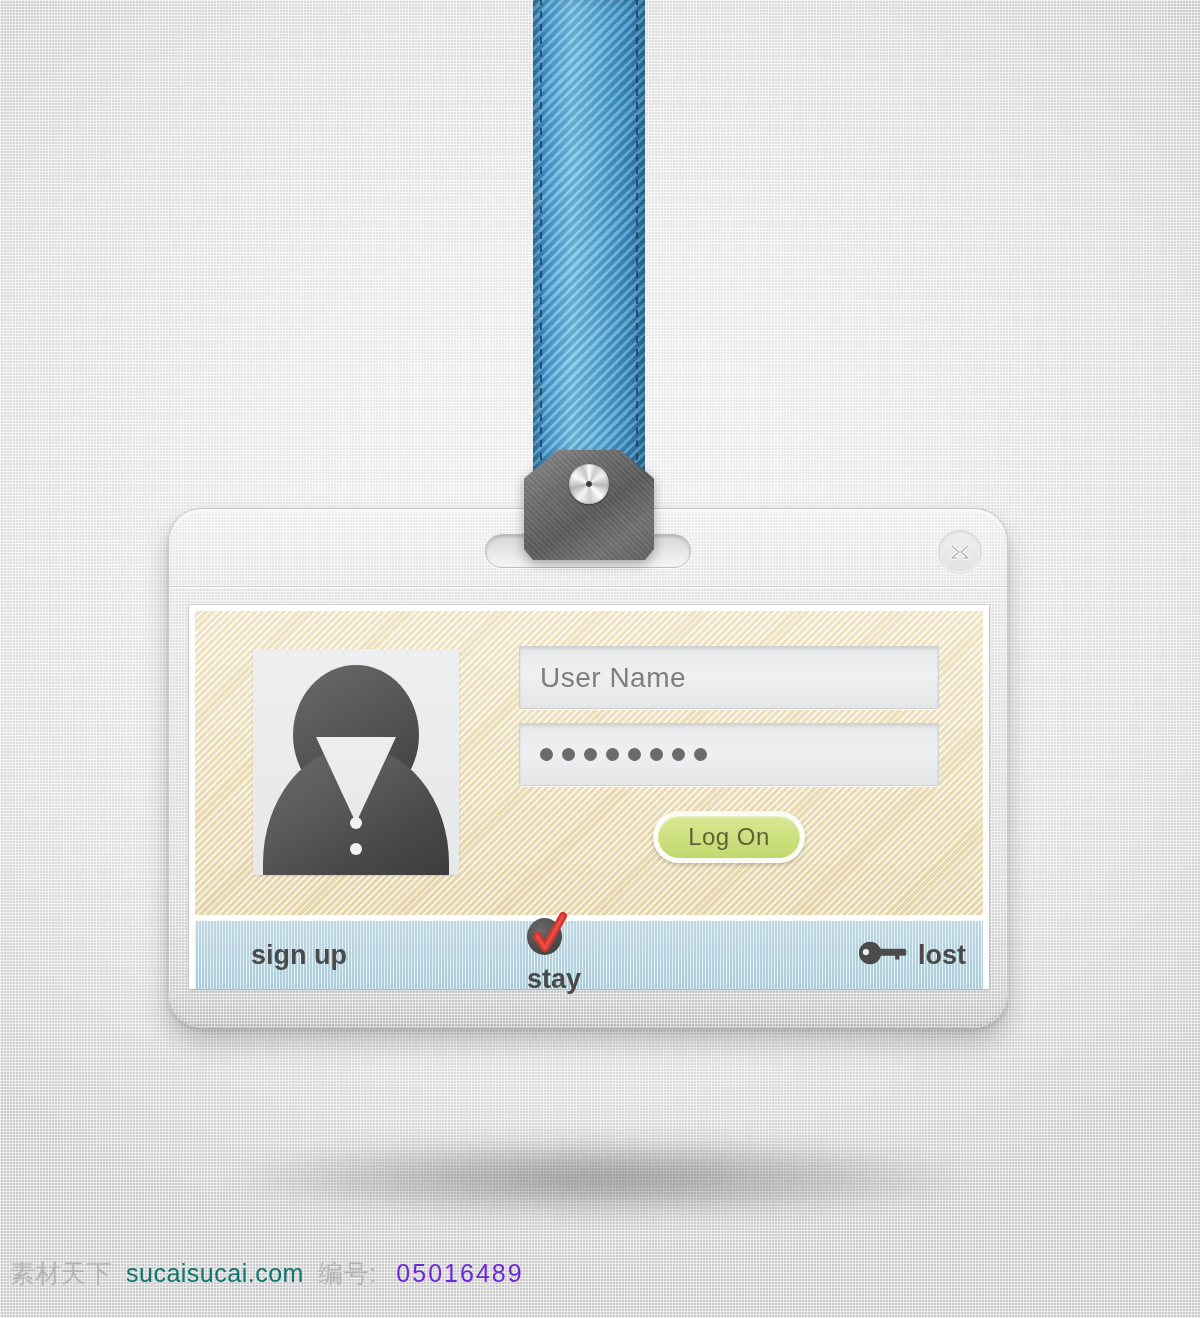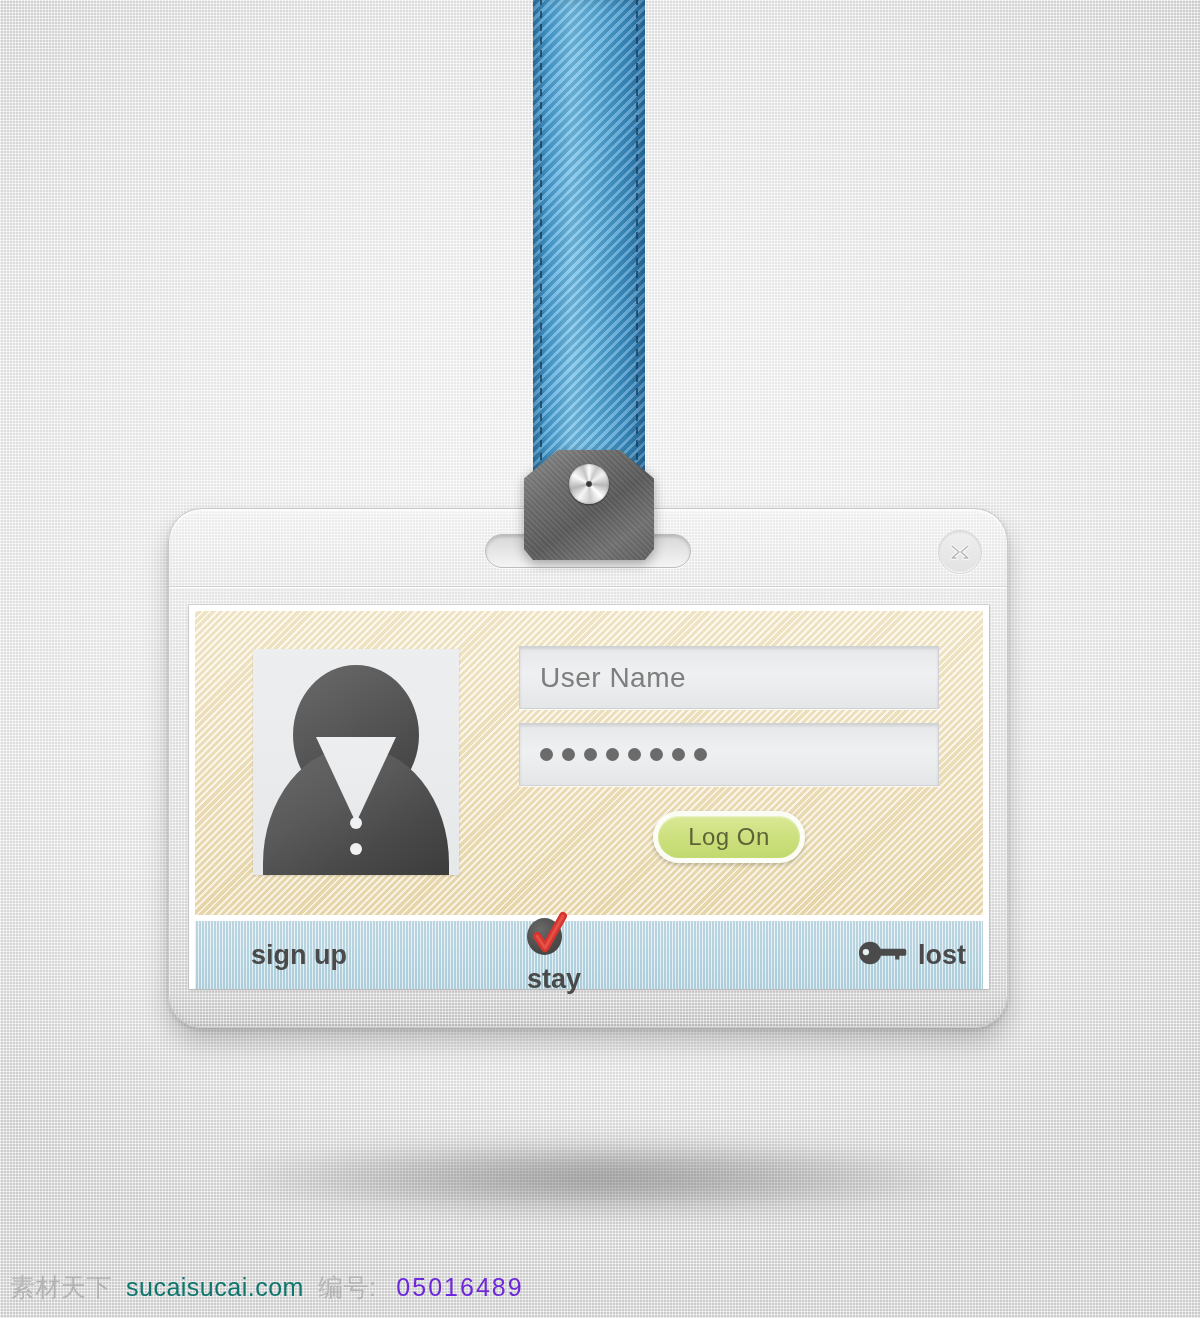--- a/index.html
+++ b/index.html
@@ -342,21 +342,21 @@
     background: radial-gradient(circle at 38% 32%, #6a6a6a 0%, #4d4d4d 55%, #3b3b3b 100%);
   }
   .check-icon svg { position: absolute; left: 2px; top: -4px; }
 
   .key-icon { width: 52px; height: 26px; }
 
   
   .watermark {
     position: absolute;
     left: 10px;
-    bottom: 14px;
+    bottom: 28px;
     display: flex;
     align-items: baseline;
     gap: 14px;
     font-size: 25px;
     color: #b4b4b4;
     letter-spacing: 0.5px;
     white-space: nowrap;
     z-index: 9;
   }
   .watermark .wm-site { color: #0f766e; }

